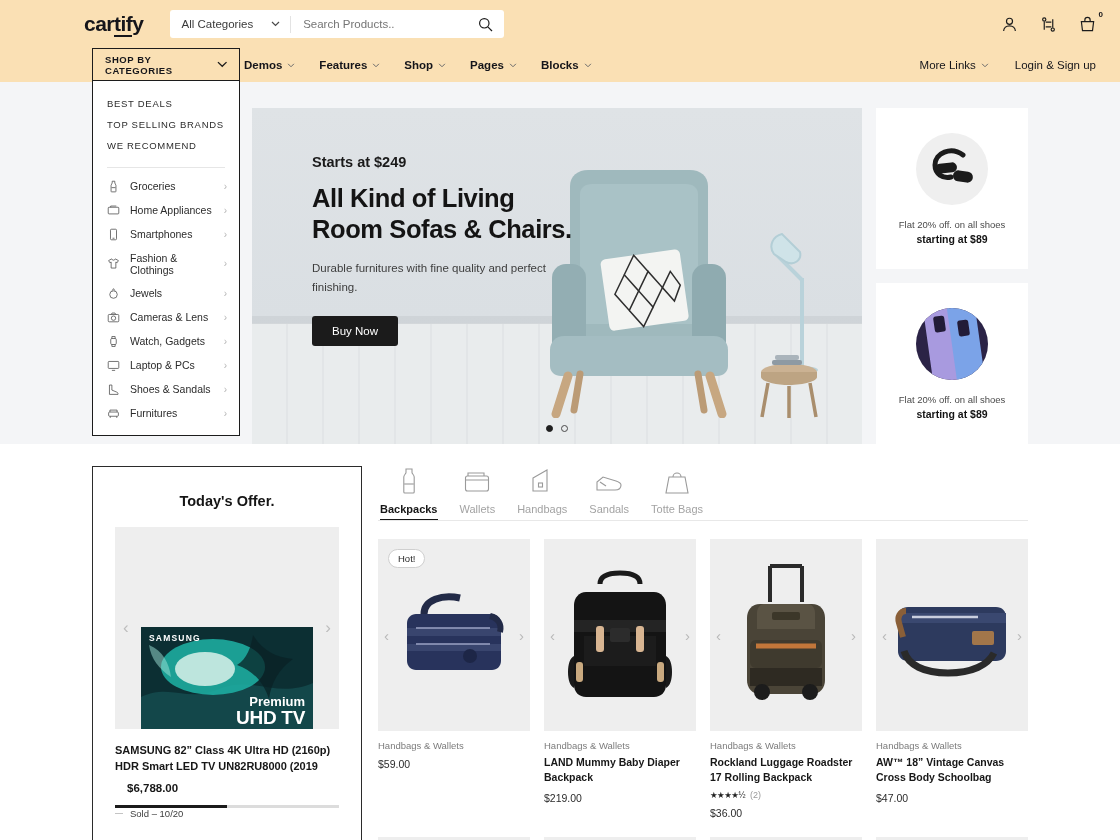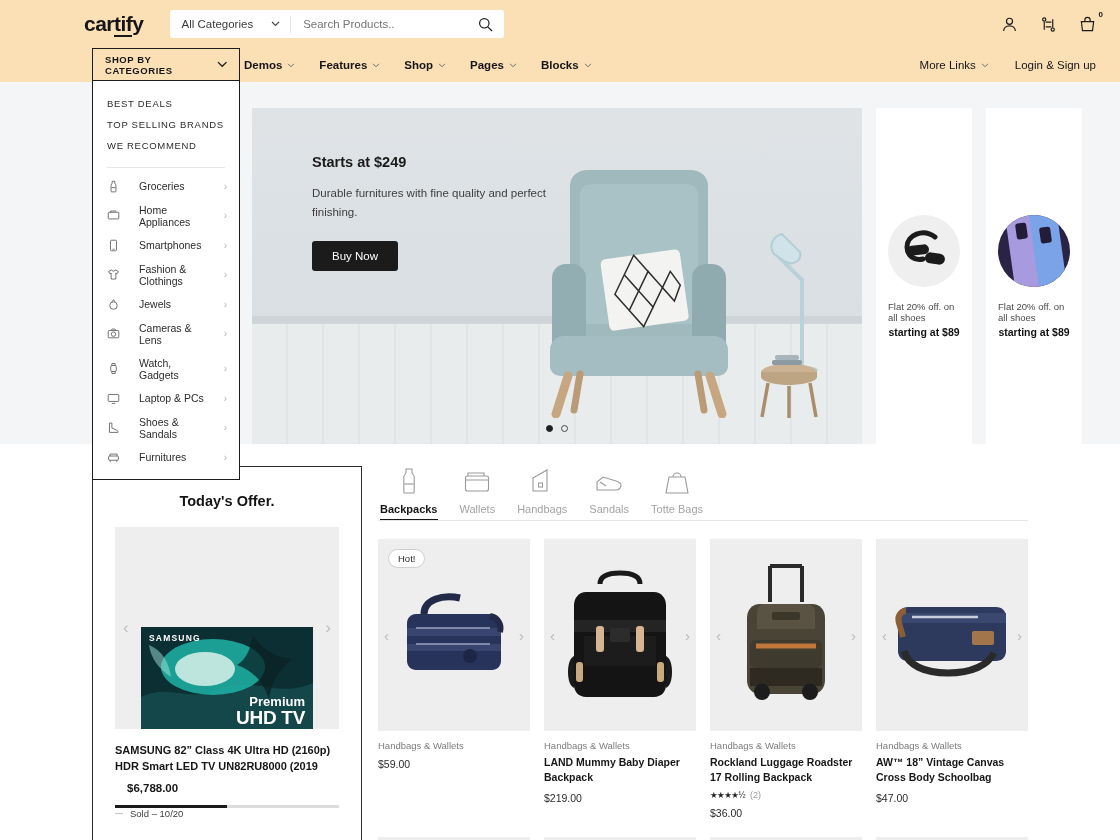--- a/index.html
+++ b/index.html
@@ -80,21 +80,21 @@
     border-bottom: 1.5px solid #1c1c1c;
   }
   .catpanel-body { padding: 12px 0 10px; }
   .cat-top { padding: 0 14px 8px; }
   .cat-top div {
     font-size: 9.5px; letter-spacing: 0.7px; color: #2b2b2b;
     padding: 5px 0; cursor: pointer;
   }
   .cat-divider { height: 1px; background: #e6e6e6; margin: 3px 14px 6px; }
   .cat-row {
-    display: flex; align-items: center; gap: 19px;
+    display: flex; align-items: center; gap: 10px;
     padding: 5.5px 12px 5.5px 14px; cursor: pointer;
   }
   .cat-row .lbl { font-size: 10.5px; color: #2b2b2b; flex: 1; }
   .cat-row .chev { color: #b6b6b6; font-size: 10px; }
   .cat-ic { width: 13px; height: 13px; flex: none; }
 
   
   .hero-wrap {
     display: flex; gap: 14px;
     padding: 26px 92px 0 252px;
@@ -128,21 +128,21 @@
     display: flex; gap: 8px; z-index: 4;
   }
   .dot { width: 7px; height: 7px; border-radius: 50%; border: 1px solid #4a4a4a; cursor: pointer; }
   .dot.on { background: #1f1f1f; border-color: #1f1f1f; }
 
   
   .chair { position: absolute; right: 118px; bottom: 26px; width: 210px; height: 250px; z-index: 2; }
   .lamp { position: absolute; right: 22px; bottom: 66px; width: 96px; height: 160px; z-index: 2; }
   .stool { position: absolute; right: 34px; bottom: 22px; width: 78px; height: 72px; z-index: 2; }
 
-  .promos { width: 152px; display: flex; flex-direction: row; gap: 14px; }
+  .promos { width: 152px; display: flex; flex-direction: column; gap: 14px; }
   .promo {
     background: #fff; flex: 1;
     display: flex; flex-direction: column; align-items: center; justify-content: center;
     padding: 12px;
   }
   .promo-circle {
     width: 72px; height: 72px; border-radius: 50%;
     background: #efefef; display: flex; align-items: center; justify-content: center;
     overflow: hidden; margin-bottom: 14px;
   }
@@ -449,20 +449,21 @@
             <path d="M34 36l12-18 12 18-12 18z"></path>
           <path d="M22 18l12-18 12 18"></path>
             <path d="M22 54l12 18 12-18"></path>
           <path d="M58 36l10-15 8 15-8 15z"></path>
         </g>
       </g>
     </svg>
 
     <div class="hero-text">
       <div class="hero-kicker">Starts at $249</div>
+      <div class="hero-title">All Kind of Living Room Sofas &amp; Chairs.</div>
       <div class="hero-sub">Durable furnitures with fine quality and perfect finishing.</div>
       <button class="buy-btn">Buy Now</button>
     </div>
 
     <div class="hero-dots">
       <div class="dot on"></div>
       <div class="dot"></div>
     </div>
   </div>
 

